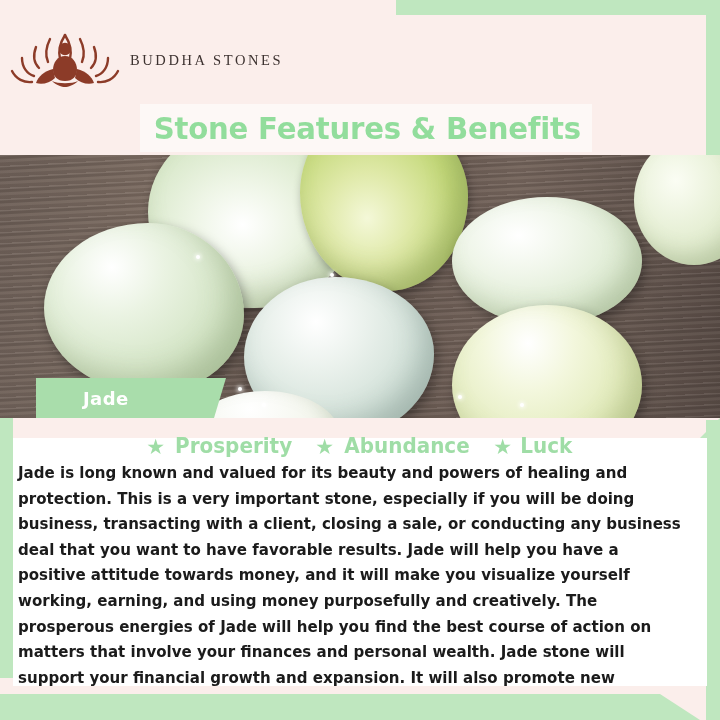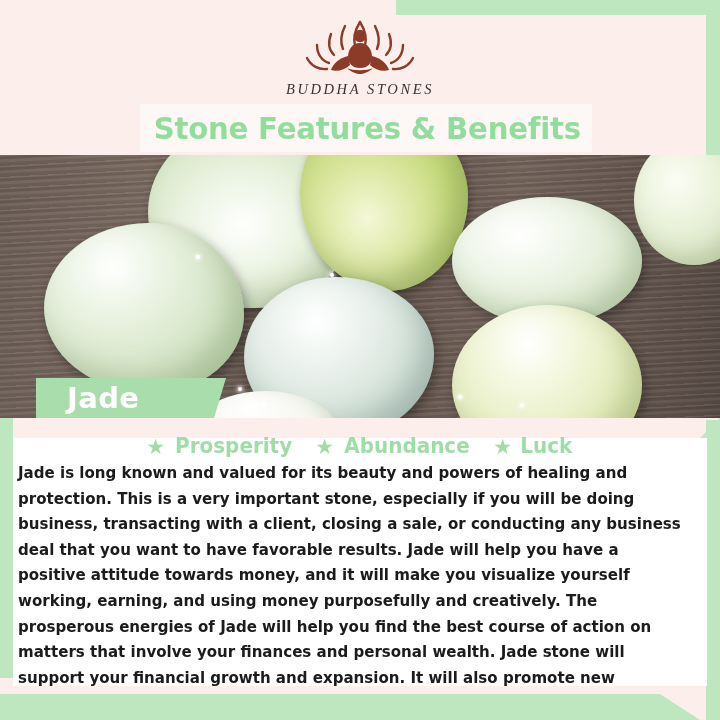--- a/index.html
+++ b/index.html
@@ -77,24 +77,23 @@
   }
 
   
   .logo-block {
     position: absolute;
     left: 0;
     top: 14px;
     width: 720px;
     height: 92px;
     display: flex;
-    flex-direction: column;
+    flex-direction: row;
     align-items: center;
     justify-content: flex-start;
-    font-style: italic;
   }
   .logo-mark {
     width: 130px;
     height: 66px;
     display: block;
   }
   .logo-text {
     margin-top: 1px;
     font-family: "Liberation Serif", serif;
     font-size: 14.5px;
@@ -225,23 +224,23 @@
     left: 36px;
     top: 378px;
     width: 190px;
     height: 40px;
     background: #a9ddab;
     clip-path: polygon(0 0, 190px 0, 178px 40px, 0 40px);
     display: flex;
     align-items: center;
   }
   .jade-label {
-    margin-left: 31px;
+    margin-left: 47px;
     font-family: "DejaVu Sans", sans-serif;
-    font-size: 29px;
+    font-size: 18px;
     font-weight: bold;
     color: #ffffff;
     letter-spacing: 0.4px;
   }
 
   
   .content-card {
     position: absolute;
     left: 13px;
     top: 438px;

